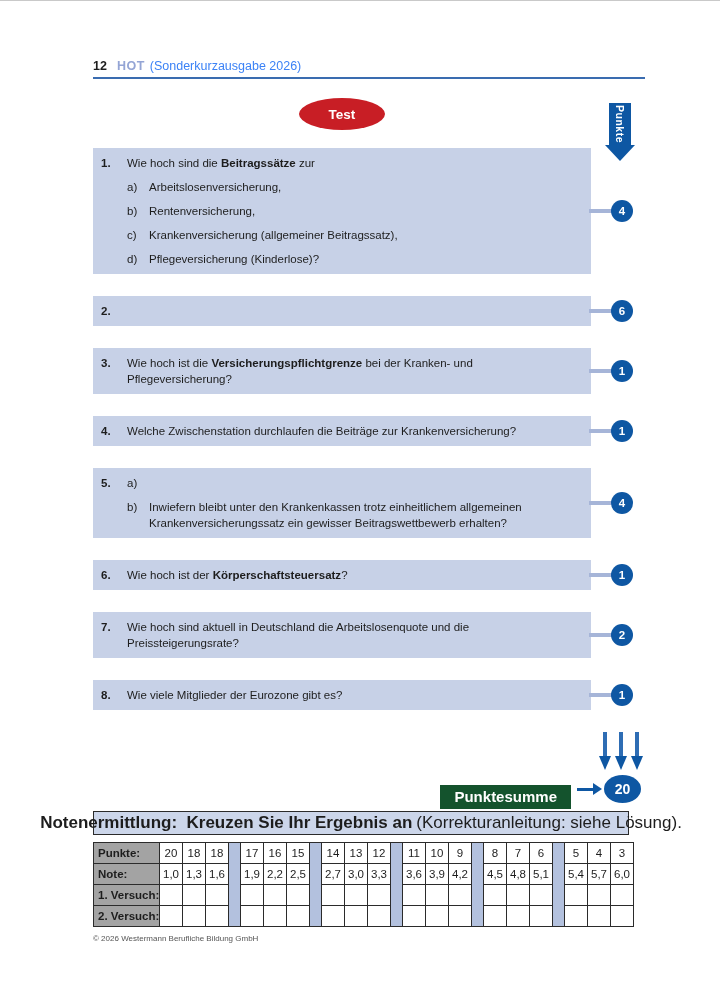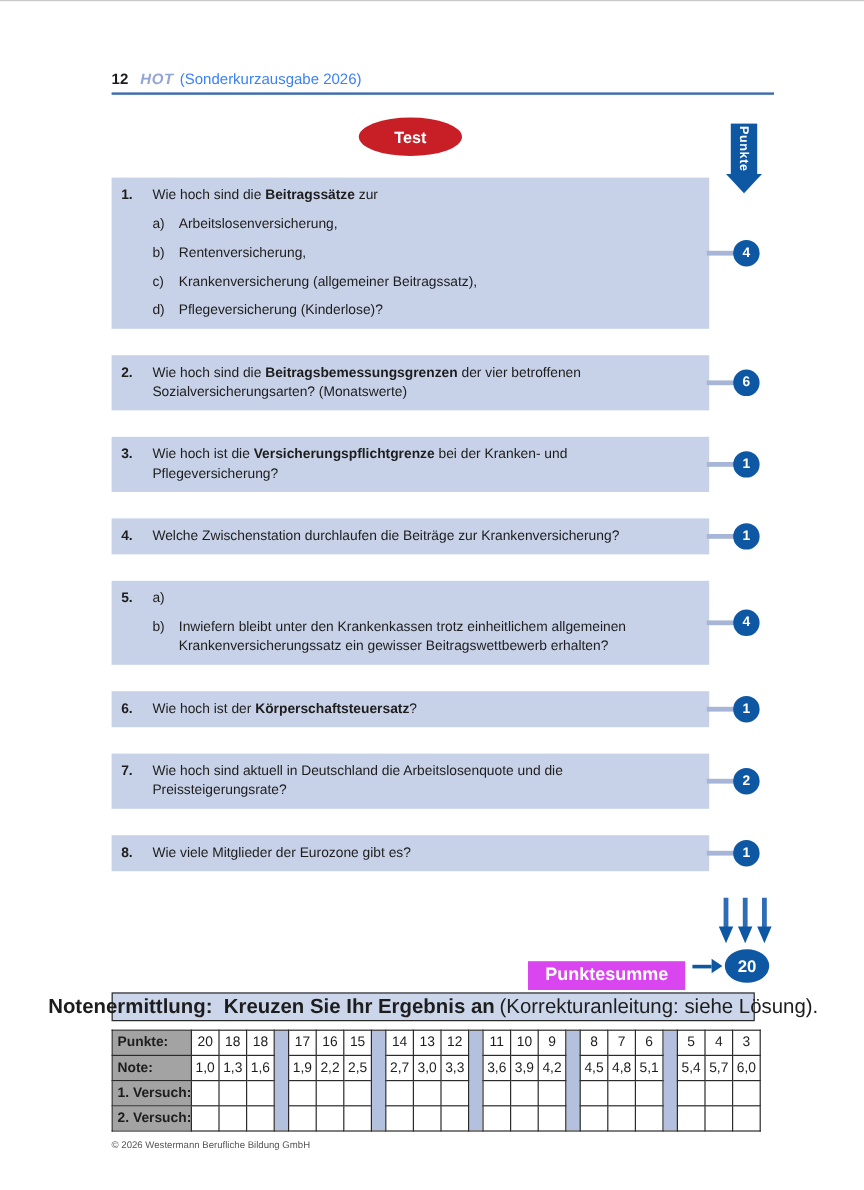--- a/index.html
+++ b/index.html
@@ -5,21 +5,21 @@
   html,body{margin:0;padding:0;background:#fff;}
   .page{position:relative;width:720px;height:992px;background:#fff;overflow:hidden;
         font-family:"Liberation Sans","DejaVu Sans",sans-serif;color:#1d1d1d;
         border-top:1px solid #c9c9c9;box-sizing:border-box;}
   .content{position:absolute;left:93px;top:58px;width:540px;}
 
   
   .pg-header{width:552px;border-bottom:2px solid #3a6cb0;padding-bottom:4px;
              font-size:12.5px;white-space:nowrap;}
   .pg-num{font-weight:bold;color:#1d1d1d;margin-right:10px;}
-  .brand{font-weight:bold;color:#94a5d5;letter-spacing:.5px;margin-right:5px;font-style:italic;}
+  .brand{font-weight:bold;color:#94a5d5;letter-spacing:.5px;margin-right:5px;}
   .suffix{color:#3b82f6;}
 
   
   .head-col{width:498px;}
   .test-badge{margin:19px auto 0;width:86px;height:32px;border-radius:50%;
               background:#c81e25;color:#fff;font-weight:bold;font-size:13.5px;
               display:flex;align-items:center;justify-content:center;}
   .page-title{margin-top:13px;height:22px;text-align:center;color:#c32026;
               font-weight:bold;font-size:20px;}
 
@@ -45,21 +45,21 @@
              background:#a6b5d8;}
   .pt-badge{position:absolute;right:0;top:50%;margin-top:-11px;width:22px;height:22px;
             border-radius:50%;background:#0e57a3;color:#fff;font-weight:bold;
             font-size:11.5px;display:flex;align-items:center;justify-content:center;}
 
   
   .sum-arrows{margin-top:8px;height:38px;position:relative;}
   .sum-arrows svg{position:absolute;left:505px;top:0;}
   .sum-row{margin-top:5px;height:28px;display:flex;align-items:center;
            justify-content:flex-end;margin-right:-8px;}
-  .sum-label{background:#d946ef;color:#fff;font-weight:bold;font-size:15px;
+  .sum-label{background:#14532d;color:#fff;font-weight:bold;font-size:15px;
              padding:3px 14px 4px;margin-top:16px;}
   .sum-arrow-line{width:16px;height:3px;background:#0e57a3;margin-left:6px;}
   .sum-arrow-head{width:0;height:0;border-top:6px solid transparent;
                   border-bottom:6px solid transparent;border-left:9px solid #0e57a3;}
   .sum-total{margin-left:2px;width:37px;height:28px;border-radius:50%;background:#0e57a3;
              color:#fff;font-weight:bold;font-size:14px;display:flex;align-items:center;
              justify-content:center;}
 
   
   .grading-bar{margin-top:8px;box-sizing:border-box;width:536px;height:24px;
@@ -124,25 +124,20 @@
                 <span><span>Pflegeversicherung (Kinderlose)?</span></span>
               </div>
             </div>
           </div>
           <div class="connector"></div>
           <div class="pt-badge">4</div>
         </div>
         <div class="qrow">
           <div class="qbox">
             <span class="qnum">2.</span>
-            <div class="qbody">
-              <div class="qline">
-                <span><span>Wie hoch sind die </span><b>Beitragsbemessungsgrenzen</b><span> der vier betroffenen Sozialversicherungsarten? (Monatswerte)</span></span>
-              </div>
-            </div>
           </div>
           <div class="connector"></div>
           <div class="pt-badge">6</div>
         </div>
         <div class="qrow">
           <div class="qbox">
             <span class="qnum">3.</span>
             <div class="qbody">
               <div class="qline">
                 <span><span>Wie hoch ist die </span><b>Versicherungspflichtgrenze</b><span> bei der Kranken- und Pflegeversicherung?</span></span>

